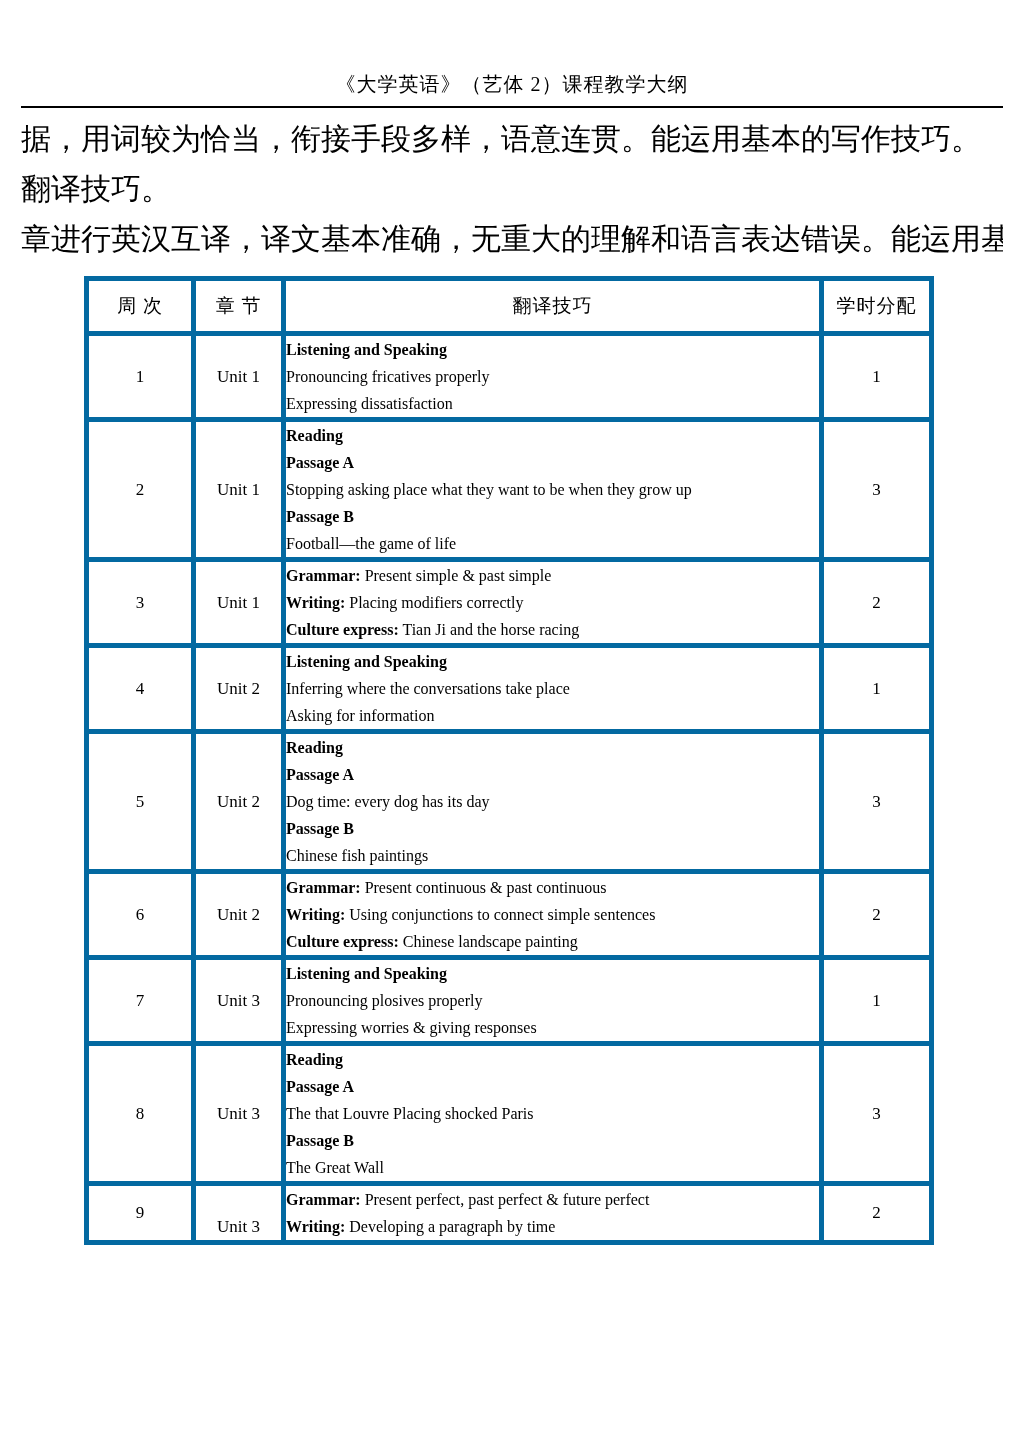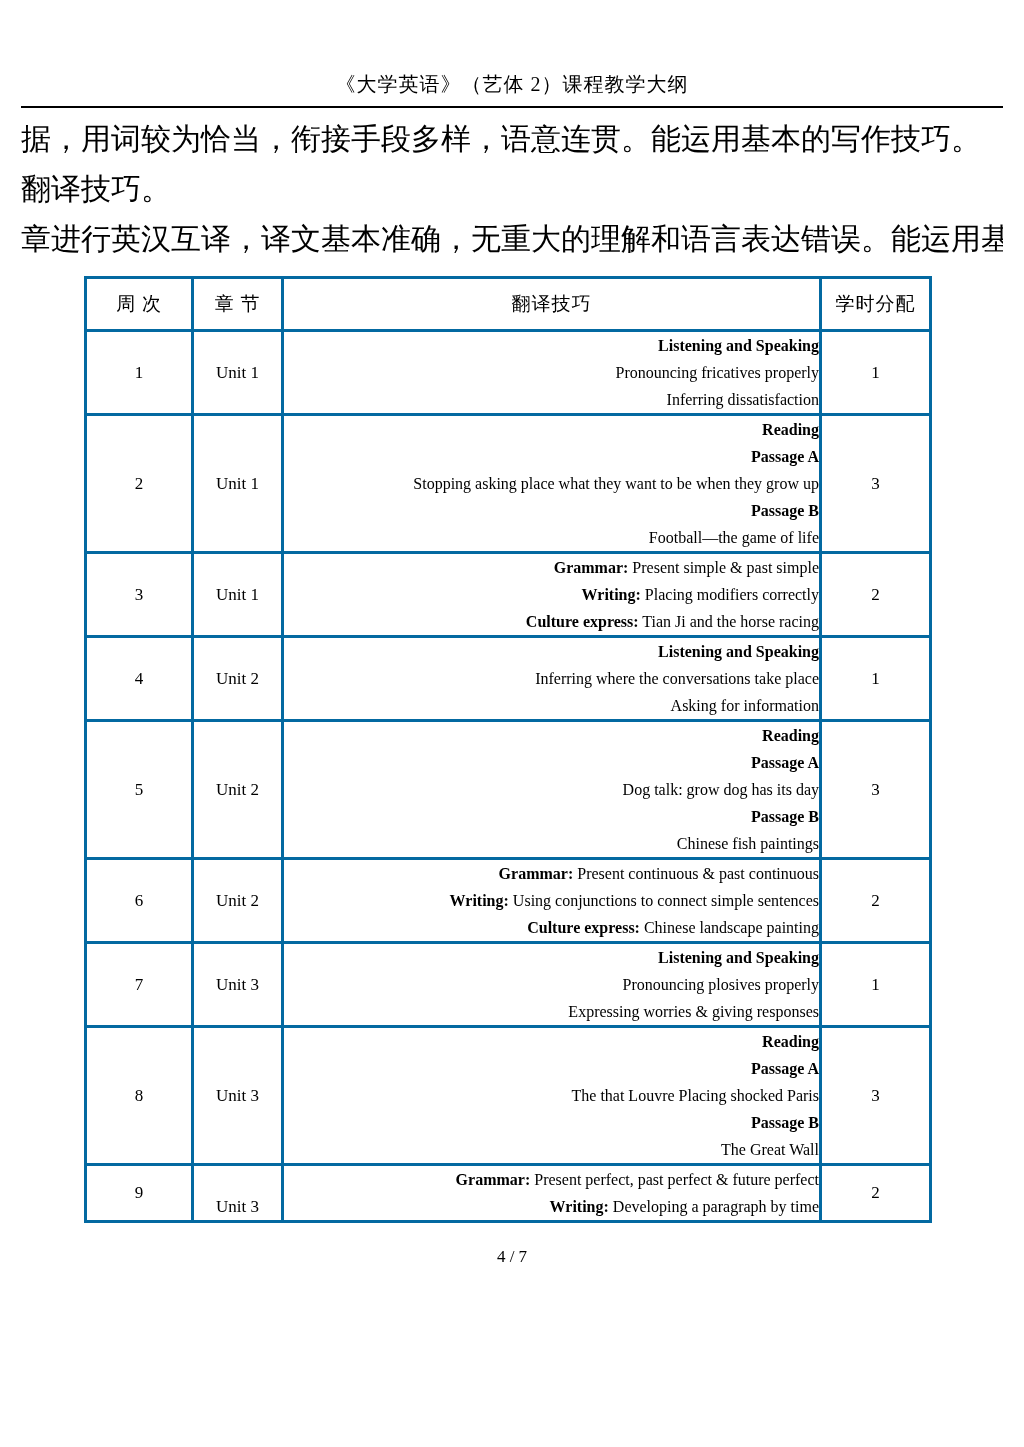--- a/index.html
+++ b/index.html
@@ -45,21 +45,21 @@
     line-height: 36px;
   }
   table.syllabus {
     border-collapse: collapse;
     table-layout: fixed;
     width: 845px;
     margin: 12px 0 0 63px;
     border: 2px solid #000;
   }
   table.syllabus td, table.syllabus th {
-    border: 3px solid #0369a1;
+    border: 5px solid #0369a1;
     vertical-align: middle;
     padding: 0;
   }
   th.h-cell {
     height: 50px;
     font-weight: normal;
     font-size: 19px;
     text-align: center;
     letter-spacing: 1px;
   }
@@ -67,21 +67,20 @@
     text-align: center;
     font-size: 17px;
   }
   td.c-unit.vbottom {
     vertical-align: bottom;
     padding-bottom: 3px;
   }
   td.c-content {
     padding: 1px 10px;
     font-size: 16px;
-    text-align: right;
   }
   .cline {
     line-height: 27px;
     height: 27px;
     white-space: nowrap;
     overflow: hidden;
   }
   .b { font-weight: bold; }
   .page-footer {
     margin-top: 24px;
@@ -120,21 +119,21 @@
         <th class="h-cell">学时分配</th>
       </tr>
     </thead>
     <tbody id="table-body">
         <tr>
           <td class="c-week">1</td>
           <td class="c-unit">Unit 1</td>
           <td class="c-content">
             <div class="cline"><span class="b">Listening and Speaking</span></div>
             <div class="cline">Pronouncing fricatives properly</div>
-            <div class="cline">Inferring dissatisfaction</div>
+            <div class="cline">Expressing dissatisfaction</div>
           </td>
           <td class="c-hours">1</td>
         </tr>
         <tr>
           <td class="c-week">2</td>
           <td class="c-unit">Unit 1</td>
           <td class="c-content">
             <div class="cline"><span class="b">Reading</span></div>
             <div class="cline"><span class="b">Passage A</span></div>
             <div class="cline">Stopping asking place what they want to be when they grow up</div>
@@ -162,21 +161,21 @@
             <div class="cline">Asking for information</div>
           </td>
           <td class="c-hours">1</td>
         </tr>
         <tr>
           <td class="c-week">5</td>
           <td class="c-unit">Unit 2</td>
           <td class="c-content">
             <div class="cline"><span class="b">Reading</span></div>
             <div class="cline"><span class="b">Passage A</span></div>
-            <div class="cline">Dog talk: grow dog has its day</div>
+            <div class="cline">Dog time: every dog has its day</div>
             <div class="cline"><span class="b">Passage B</span></div>
             <div class="cline">Chinese fish paintings</div>
           </td>
           <td class="c-hours">3</td>
         </tr>
         <tr>
           <td class="c-week">6</td>
           <td class="c-unit">Unit 2</td>
           <td class="c-content">
             <div class="cline"><span class="b">Grammar:</span> Present continuous &amp; past continuous</div>
@@ -212,15 +211,14 @@
           <td class="c-unit vbottom">Unit 3</td>
           <td class="c-content">
             <div class="cline"><span class="b">Grammar:</span> Present perfect, past perfect &amp; future perfect</div>
             <div class="cline"><span class="b">Writing:</span> Developing a paragraph by time</div>
           </td>
           <td class="c-hours">2</td>
         </tr>
       </tbody>
   </table>
 
-  <div class="page-footer">4 / 7</div>
 
 </div>
 
 </body></html>

